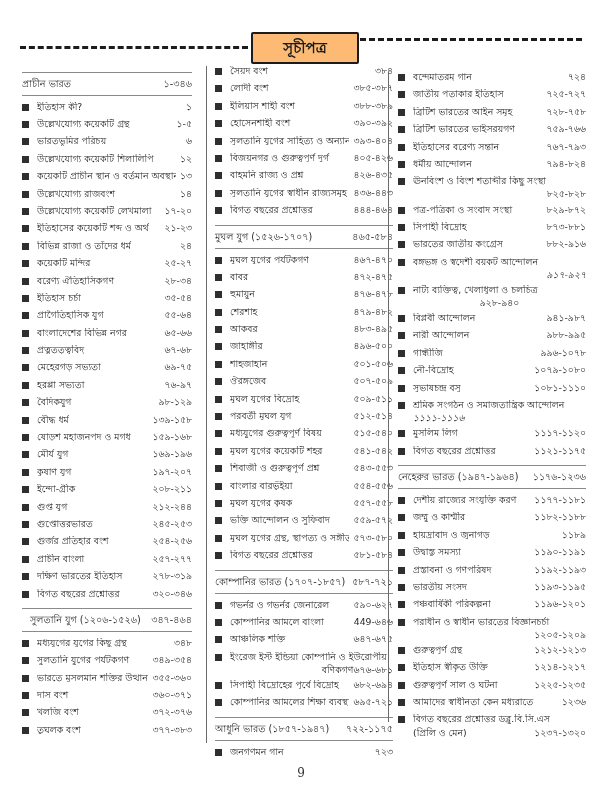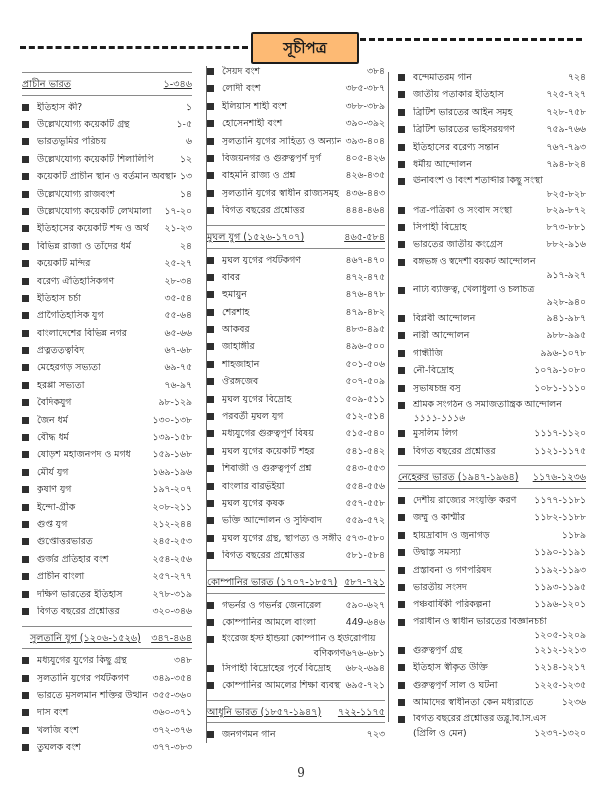--- a/index.html
+++ b/index.html
@@ -8,32 +8,32 @@
   .title-bar { position: absolute; left: 20px; top: 30px; width: 562px; height: 36px; }
   .dash-left, .dash-right { position: absolute; top: 16px; height: 0; border-top: 3px dashed #1c1c1c; }
   .dash-left { left: 0; width: 228px; }
   .dash-right { left: 340px; width: 222px; top: 8px; }
   .title-box { position: absolute; left: 231px; top: 2px; width: 104px; height: 28px;
                border: 2px solid #1c1c1c; border-radius: 2px; background: #fdba74;
                display: flex; align-items: center; justify-content: center;
                font-size: 15px; font-weight: bold; color: #1c1c1c; }
   .col { position: absolute; top: 72px; font-size: 9.3px; line-height: 1; }
   .col1 { left: 22px; width: 170px; }
-  .col2 { left: 206px; width: 178px; border-left: 1.5px solid #6a6a6a; height: 677px; top: 66px; }
+  .col2 { left: 206px; width: 178px; border-left: 1.5px solid #6a6a6a; padding-left: 8px; height: 677px; top: 66px; }
   .col3 { left: 388px; width: 188px; border-left: 1.5px solid #6a6a6a; padding-left: 9px; height: 650px; top: 72px; }
   .item { display: flex; align-items: flex-start; min-height: 16.8px; margin-bottom: 0.6px; }
   .bullet { width: 7px; height: 7px; background: #2f2f2f; margin-right: 8px; margin-top: 2px; flex: 0 0 7px; }
   .label { flex: 1 1 auto; white-space: nowrap; overflow: hidden; }
   .pages { flex: 0 0 auto; text-align: right; white-space: nowrap; padding-left: 4px; }
   .item.wrap { flex-wrap: wrap; }
-  .item.wrap .label { flex: 1 1 calc(100% - 15px); font-family: Liberation Serif, serif; }
+  .item.wrap .label { flex: 1 1 calc(100% - 15px); }
   .item.wrap .pages { flex: 1 1 100%; margin-top: 4px; margin-bottom: 5px; }
   .section { display: flex; justify-content: space-between; padding: 6px 0 6px 0;
              border-top: 1.3px solid #8a8a8a; border-bottom: 1.3px solid #8a8a8a;
-             margin: 3px 0 6px 0; font-size: 9.6px; text-decoration: underline; }
+             margin: 3px 0 6px 0; font-size: 9.6px; }
   .section.first { border-top: 1.3px solid #8a8a8a; margin-top: 0; }
   .section .s-label { white-space: nowrap; }
   .section .s-pages { white-space: nowrap; }
   .col1 .section.indented .s-label { padding-left: 8px; }
   .page-number { position: absolute; left: 0; width: 602px; top: 766px; text-align: center;
                  font-family: "DejaVu Serif", serif; font-size: 12px; color: #333; }
 </style>
 </head>
 <body>
 
@@ -133,25 +133,20 @@
       <span class="label">হরপ্পা সভ্যতা</span>
       <span class="pages">৭৬-৯৭</span>
     </div>
     <div class="item">
       <span class="bullet"></span>
       <span class="label">বৈদিকযুগ</span>
       <span class="pages">৯৮-১২৯</span>
     </div>
     <div class="item">
       <span class="bullet"></span>
-      <span class="label">জৈন ধর্ম</span>
-      <span class="pages">১৩০-১৩৮</span>
-    </div>
-    <div class="item">
-      <span class="bullet"></span>
       <span class="label">বৌদ্ধ ধর্ম</span>
       <span class="pages">১৩৯-১৫৮</span>
     </div>
     <div class="item">
       <span class="bullet"></span>
       <span class="label">ষোড়শ মহাজনপদ ও মগধ</span>
       <span class="pages">১৫৯-১৬৮</span>
     </div>
     <div class="item">
       <span class="bullet"></span>
@@ -379,20 +374,25 @@
     </div>
     <div class="item">
       <span class="bullet"></span>
       <span class="label">গভর্নর ও গভর্নর জেনারেল</span>
       <span class="pages">৫৯০-৬২৭</span>
     </div>
     <div class="item">
       <span class="bullet"></span>
       <span class="label">কোম্পানির আমলে বাংলা</span>
       <span class="pages">449-৬৪৬</span>
+    </div>
+    <div class="item">
+      <span class="bullet"></span>
+      <span class="label">আঞ্চলিক শক্তি</span>
+      <span class="pages">৬৪৭-৬৭৫</span>
     </div>
     <div class="item wrap">
       <span class="bullet"></span>
       <span class="label">ইংরেজ ইস্ট ইন্ডিয়া কোম্পানি ও ইউরোপীয়</span>
       <span class="pages" style="display: flex; justify-content: flex-end; padding-left: 15px;">
         <span>বণিকগণ</span>
         <span>৬৭৬-৬৮১</span>
       </span>
     </div>
     <div class="item">
@@ -464,28 +464,28 @@
       <span class="pages">৮৭৩-৮৮১</span>
     </div>
     <div class="item">
       <span class="bullet"></span>
       <span class="label">ভারতের জাতীয় কংগ্রেস</span>
       <span class="pages">৮৮২-৯১৬</span>
     </div>
     <div class="item wrap">
       <span class="bullet"></span>
       <span class="label">বঙ্গভঙ্গ ও স্বদেশী বয়কট আন্দোলন</span>
-      <span class="pages" style="display: flex; justify-content: flex-end; padding-left: 15px;">
+      <span class="pages" style="display: flex; justify-content: flex-end; padding-left: 15px; font-style: italic;">
         <span>৯১৭-৯২৭</span>
       </span>
     </div>
     <div class="item wrap">
       <span class="bullet"></span>
       <span class="label">নাট্য ব্যক্তিত্ব, খেলাধুলা ও চলচিত্র</span>
-      <span class="pages" style="display: flex; justify-content: flex-end; padding-left: 15px; font-family: Liberation Serif, serif;">
+      <span class="pages" style="display: flex; justify-content: center; padding-left: 15px;">
         <span>৯২৮-৯৪০</span>
       </span>
     </div>
     <div class="item">
       <span class="bullet"></span>
       <span class="label">বিপ্লবী আন্দোলন</span>
       <span class="pages">৯৪১-৯৮৭</span>
     </div>
     <div class="item">
       <span class="bullet"></span>

